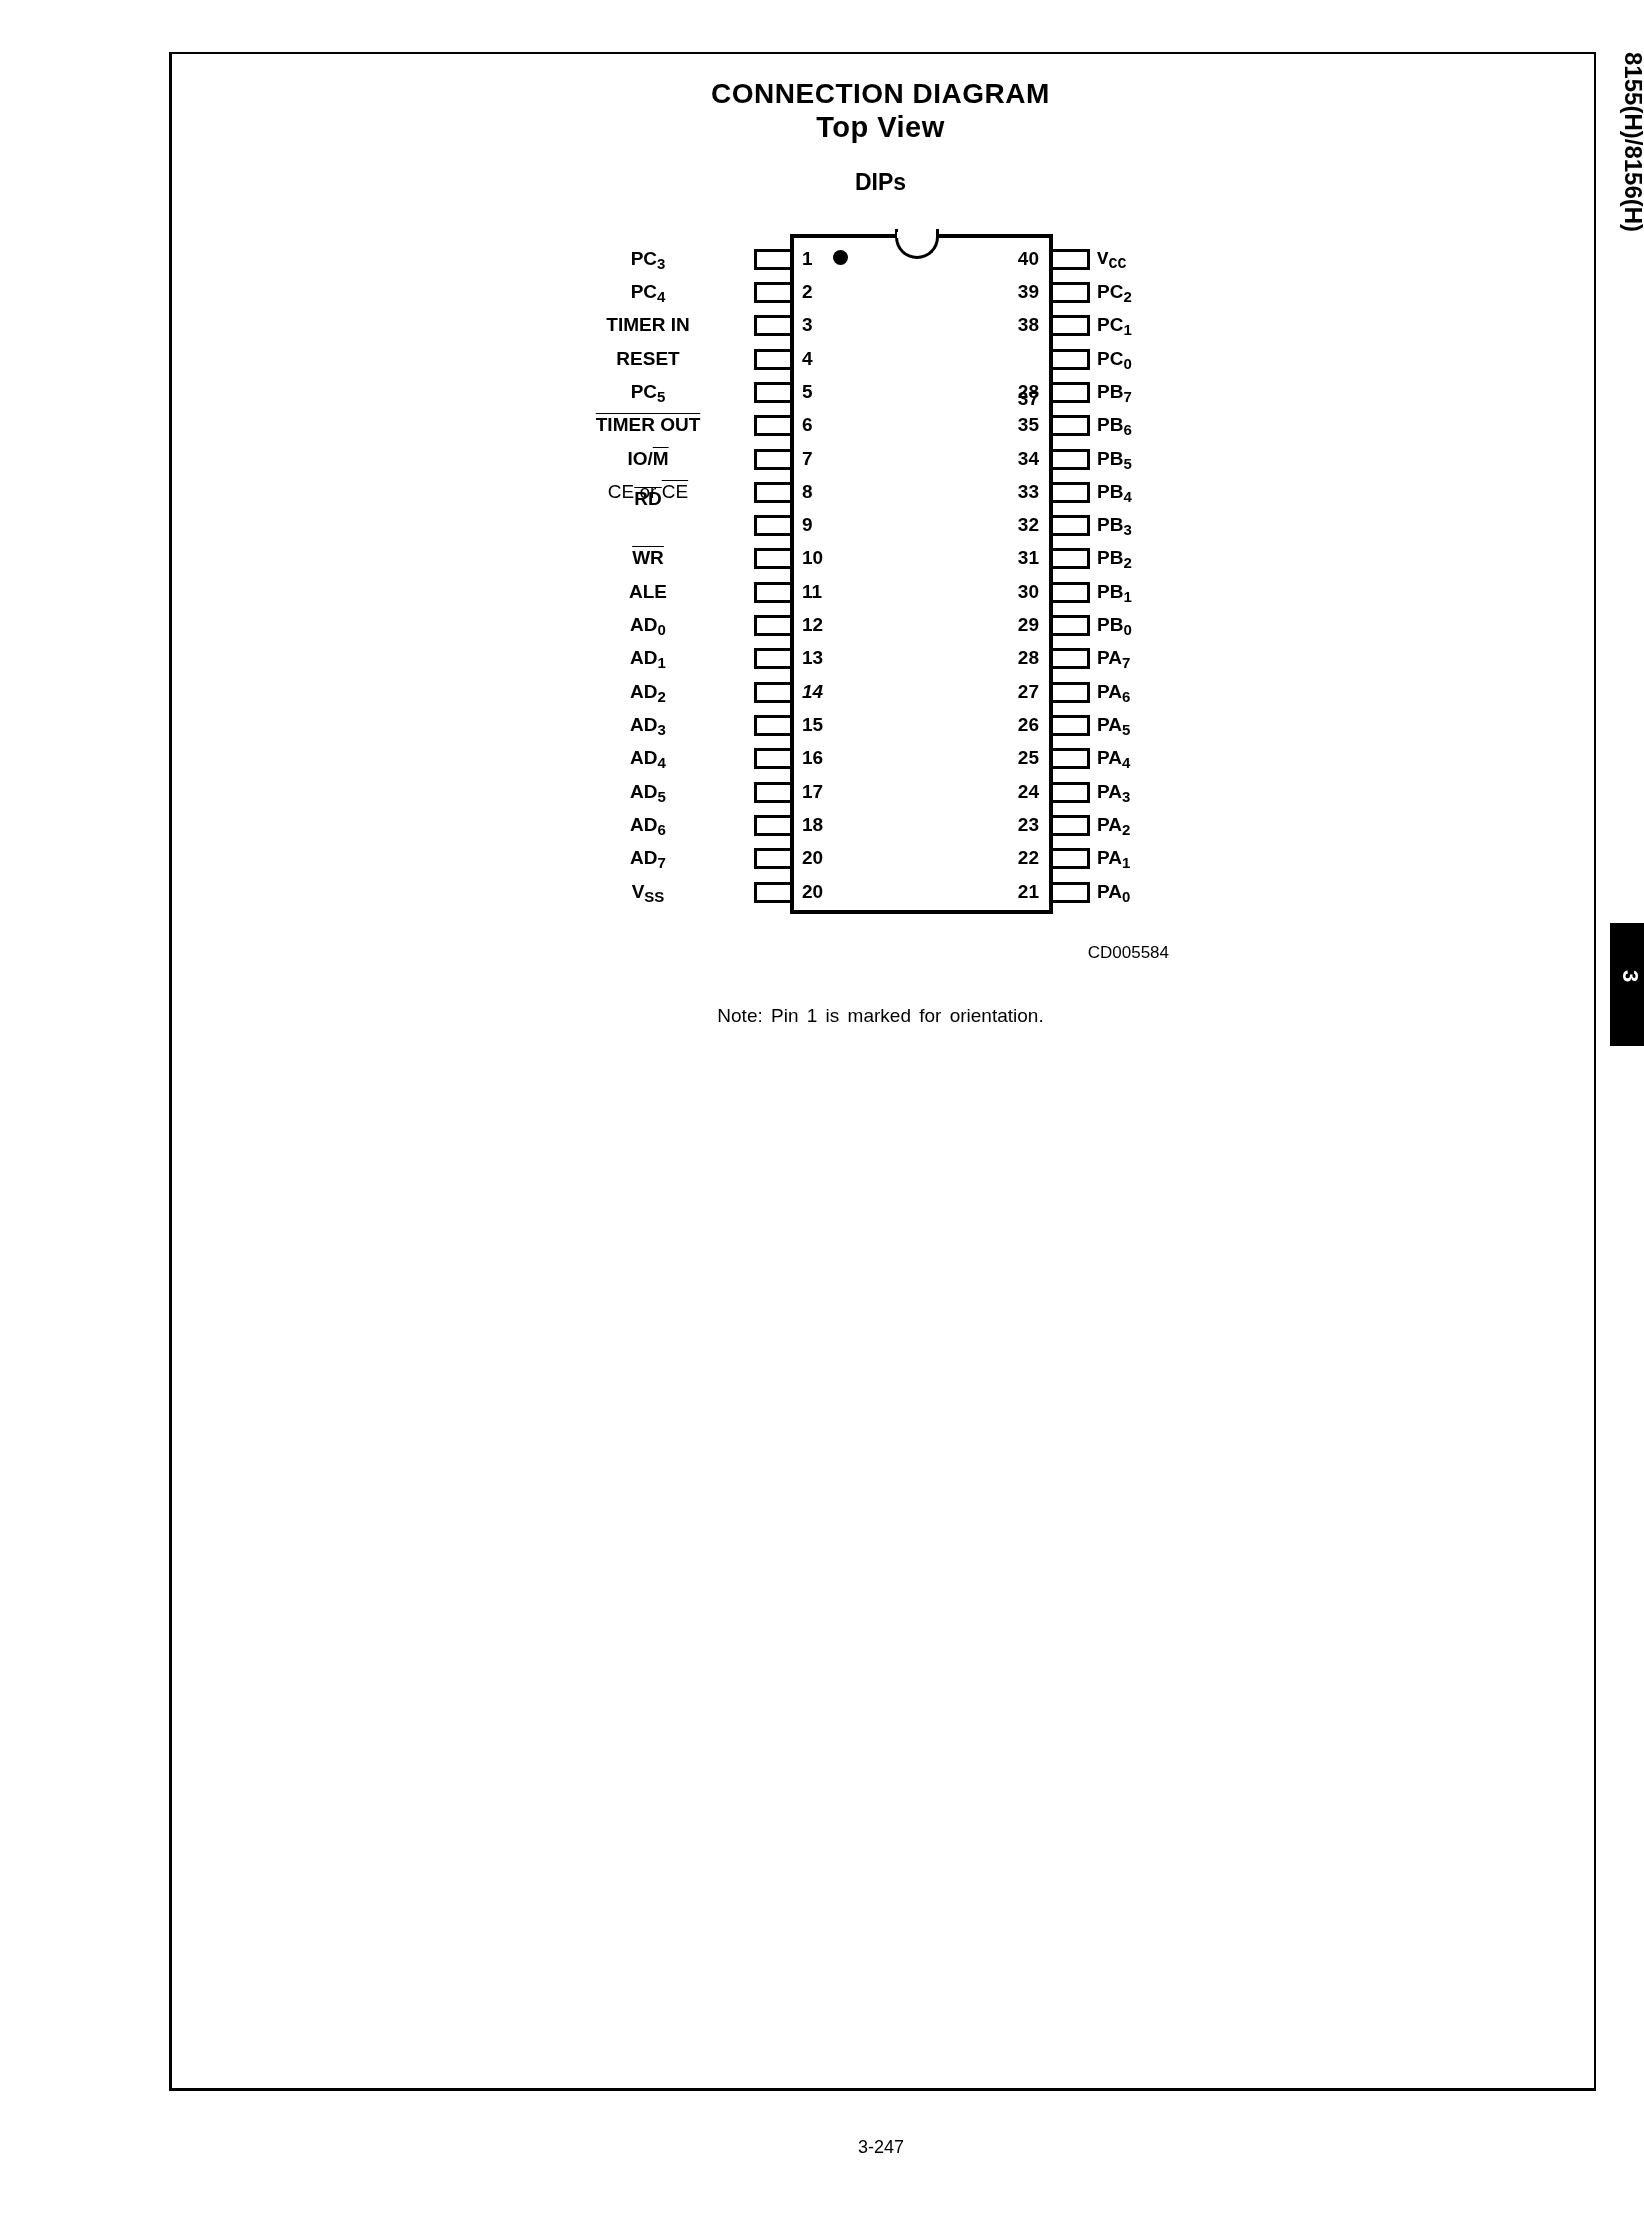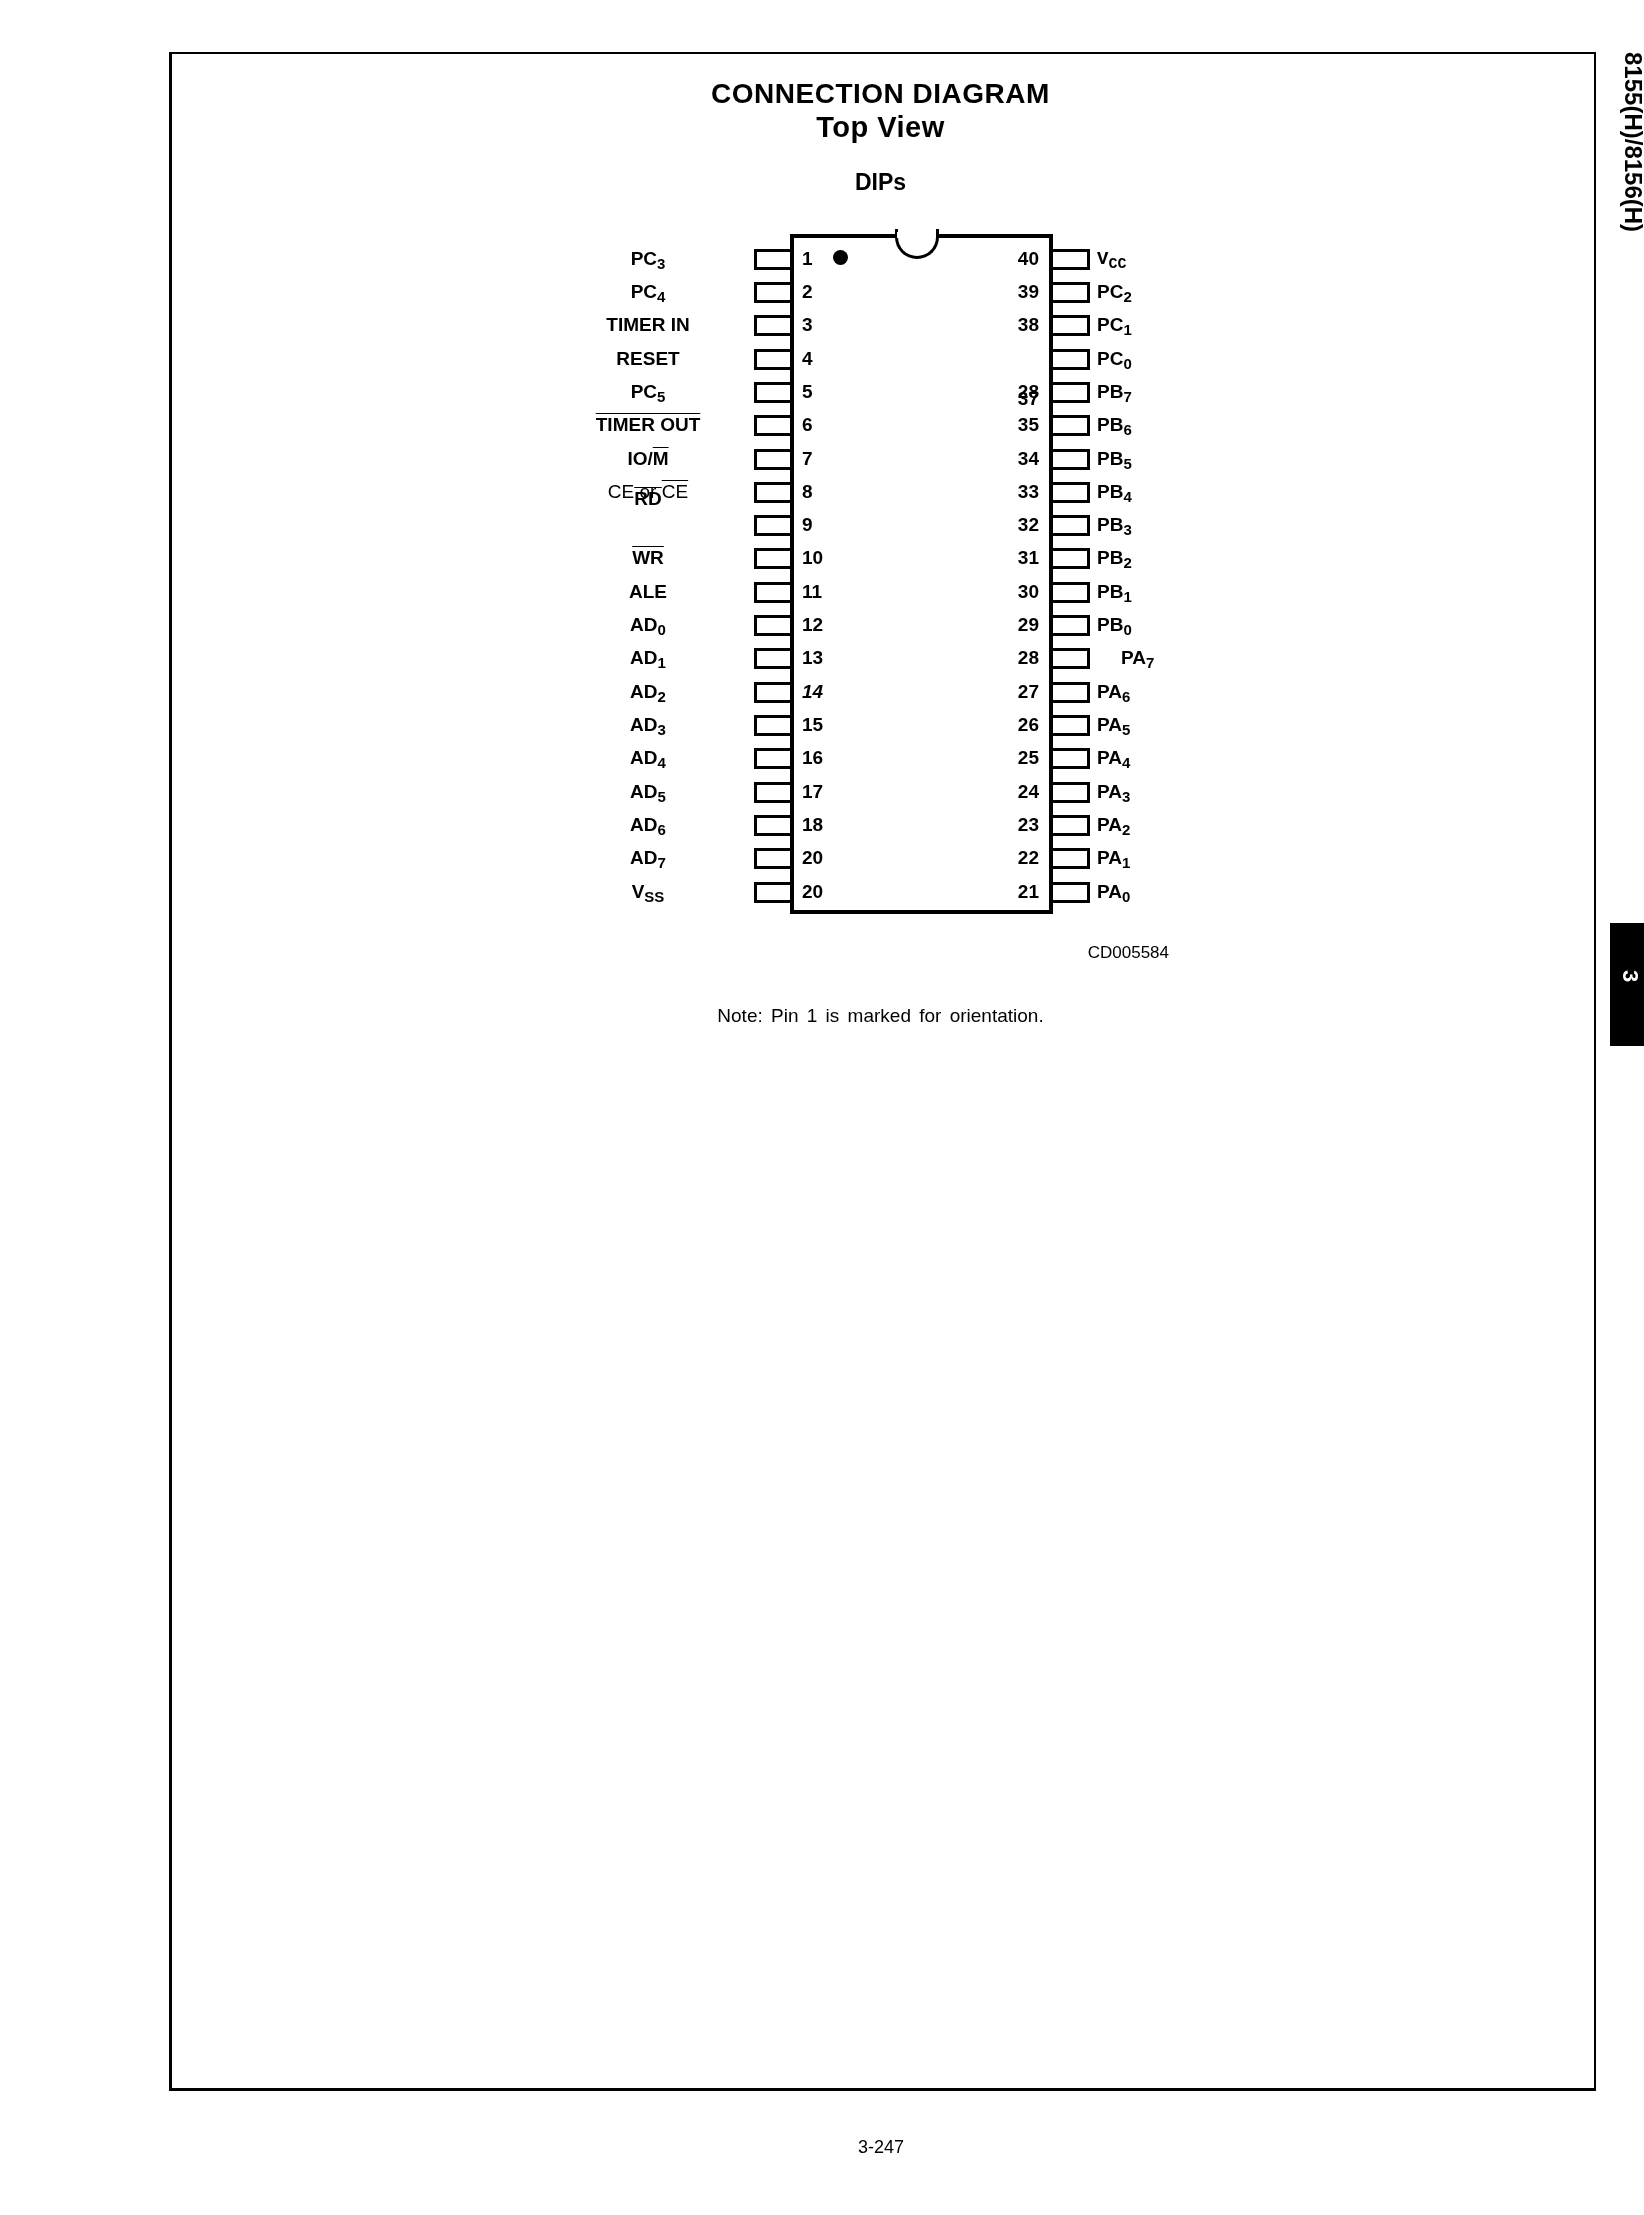--- a/index.html
+++ b/index.html
@@ -163,21 +163,21 @@
     <div class="plabel right" style="top: 481px;">PB<sub>4</sub></div>
     <div class="pnum right" style="top: 514px;">32</div>
     <div class="plabel right" style="top: 514px;">PB<sub>3</sub></div>
     <div class="pnum right" style="top: 547px;">31</div>
     <div class="plabel right" style="top: 547px;">PB<sub>2</sub></div>
     <div class="pnum right" style="top: 581px;">30</div>
     <div class="plabel right" style="top: 581px;">PB<sub>1</sub></div>
     <div class="pnum right" style="top: 614px;">29</div>
     <div class="plabel right" style="top: 614px;">PB<sub>0</sub></div>
     <div class="pnum right" style="top: 647px;">28</div>
-    <div class="plabel right" style="top: 647px; margin-left: 24px;">PA<sub>7</sub></div>
+    <div class="plabel right" style="top: 647px;">PA<sub>7</sub></div>
     <div class="pnum right" style="top: 681px;">27</div>
     <div class="plabel right" style="top: 681px;">PA<sub>6</sub></div>
     <div class="pnum right" style="top: 714px;">26</div>
     <div class="plabel right" style="top: 714px;">PA<sub>5</sub></div>
     <div class="pnum right" style="top: 747px;">25</div>
     <div class="plabel right" style="top: 747px;">PA<sub>4</sub></div>
     <div class="pnum right" style="top: 781px;">24</div>
     <div class="plabel right" style="top: 781px;">PA<sub>3</sub></div>
     <div class="pnum right" style="top: 814px;">23</div>
     <div class="plabel right" style="top: 814px;">PA<sub>2</sub></div>

